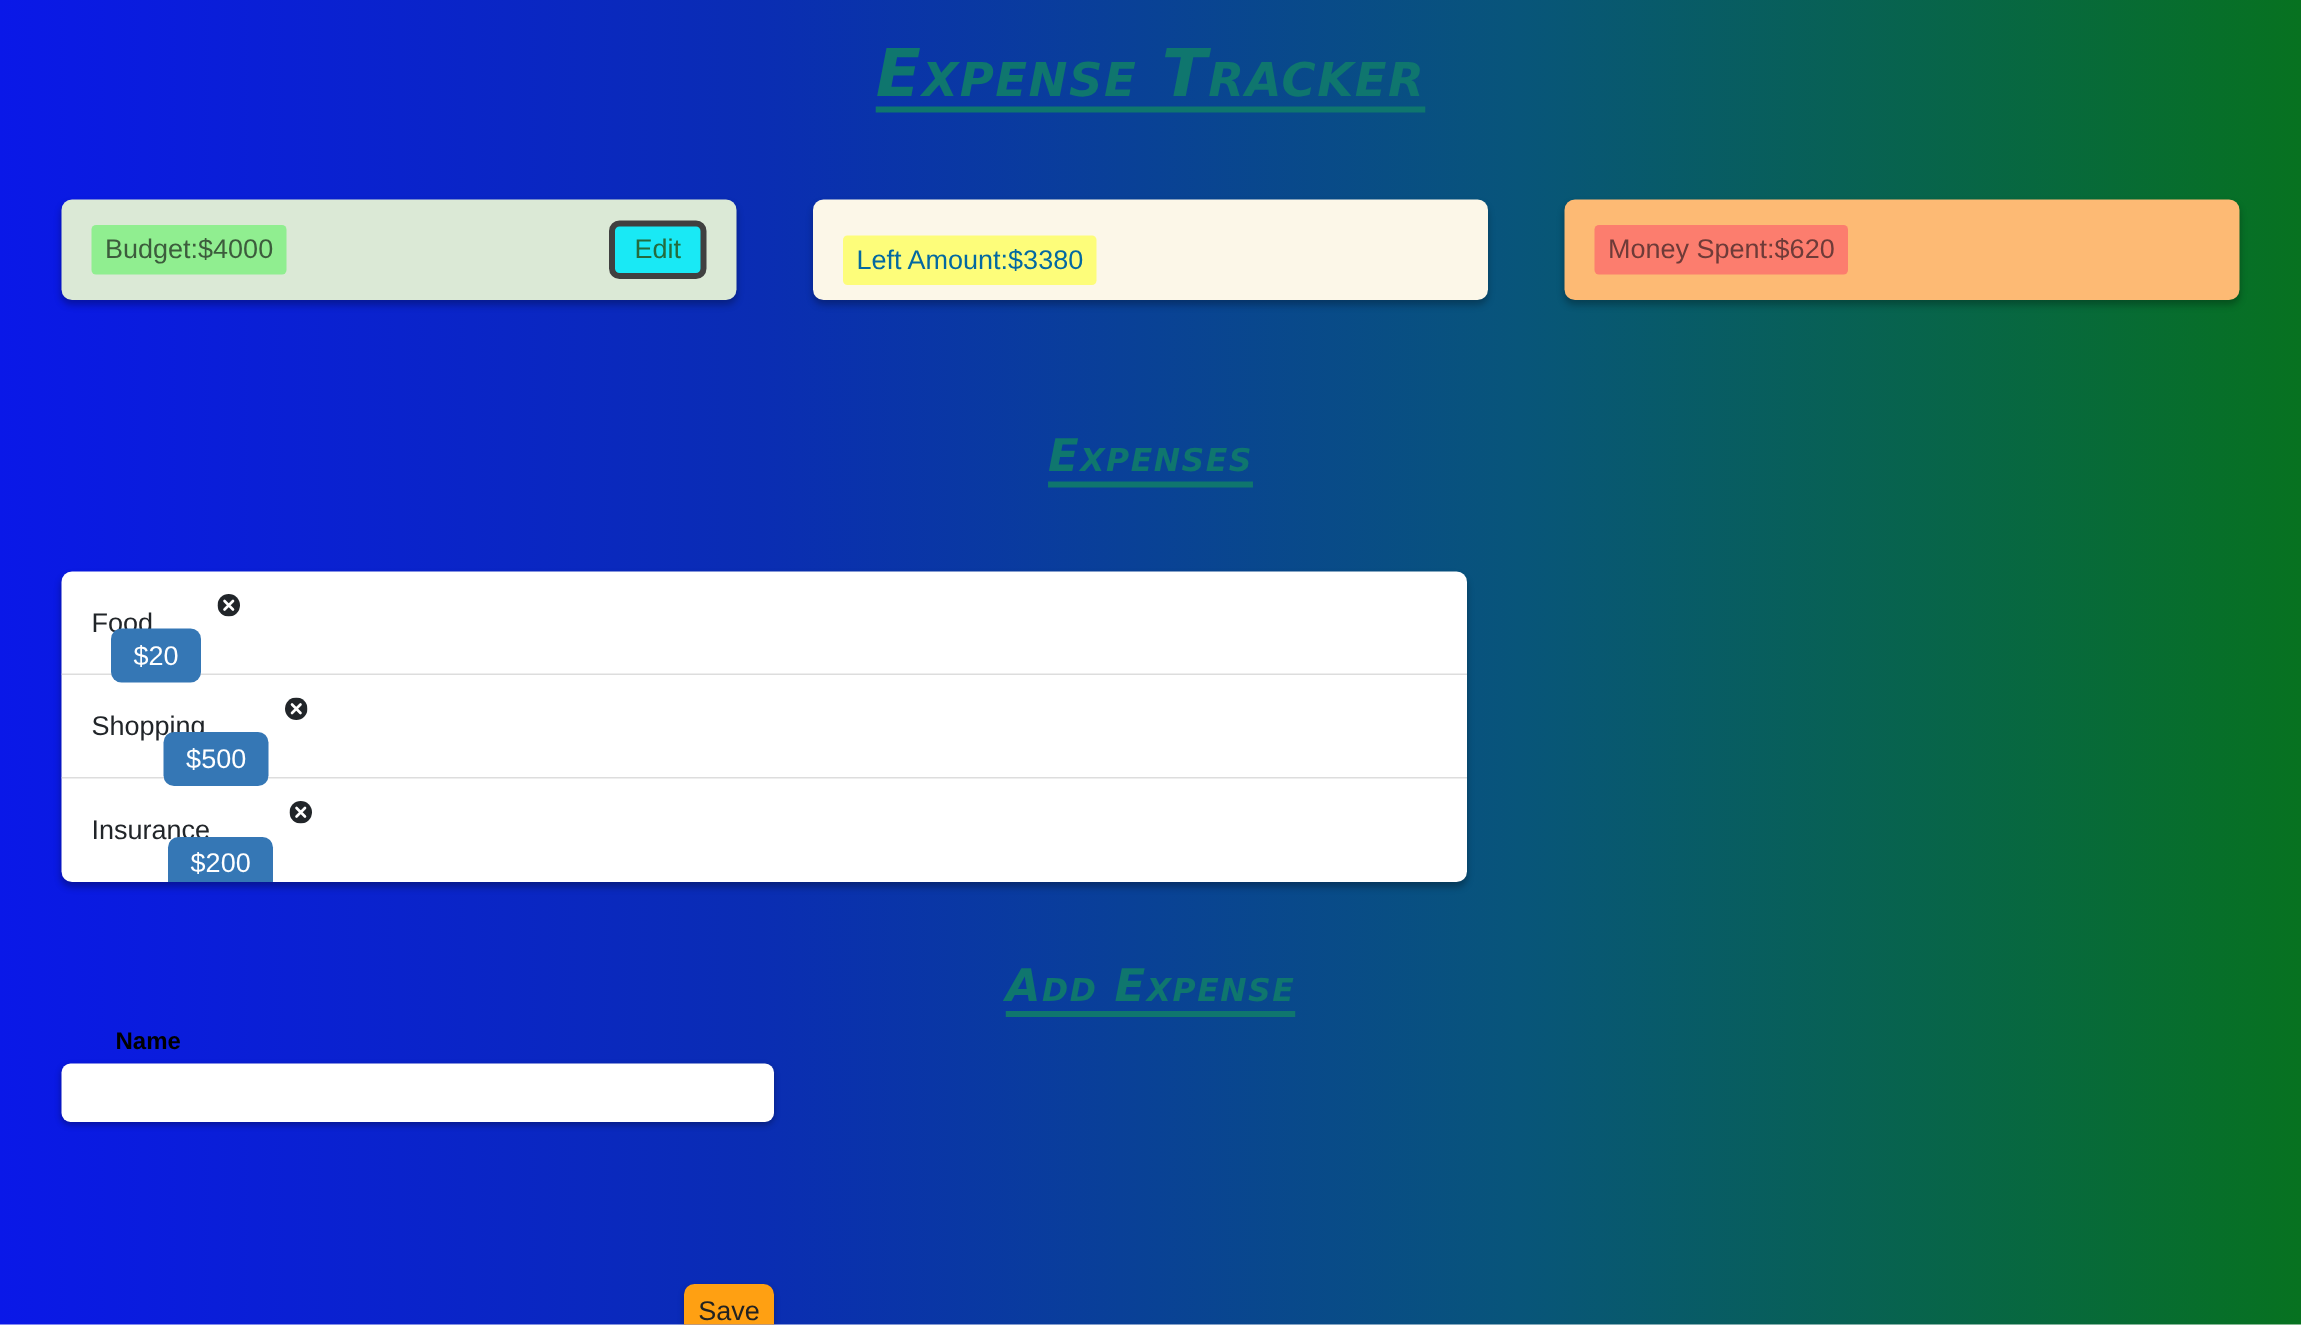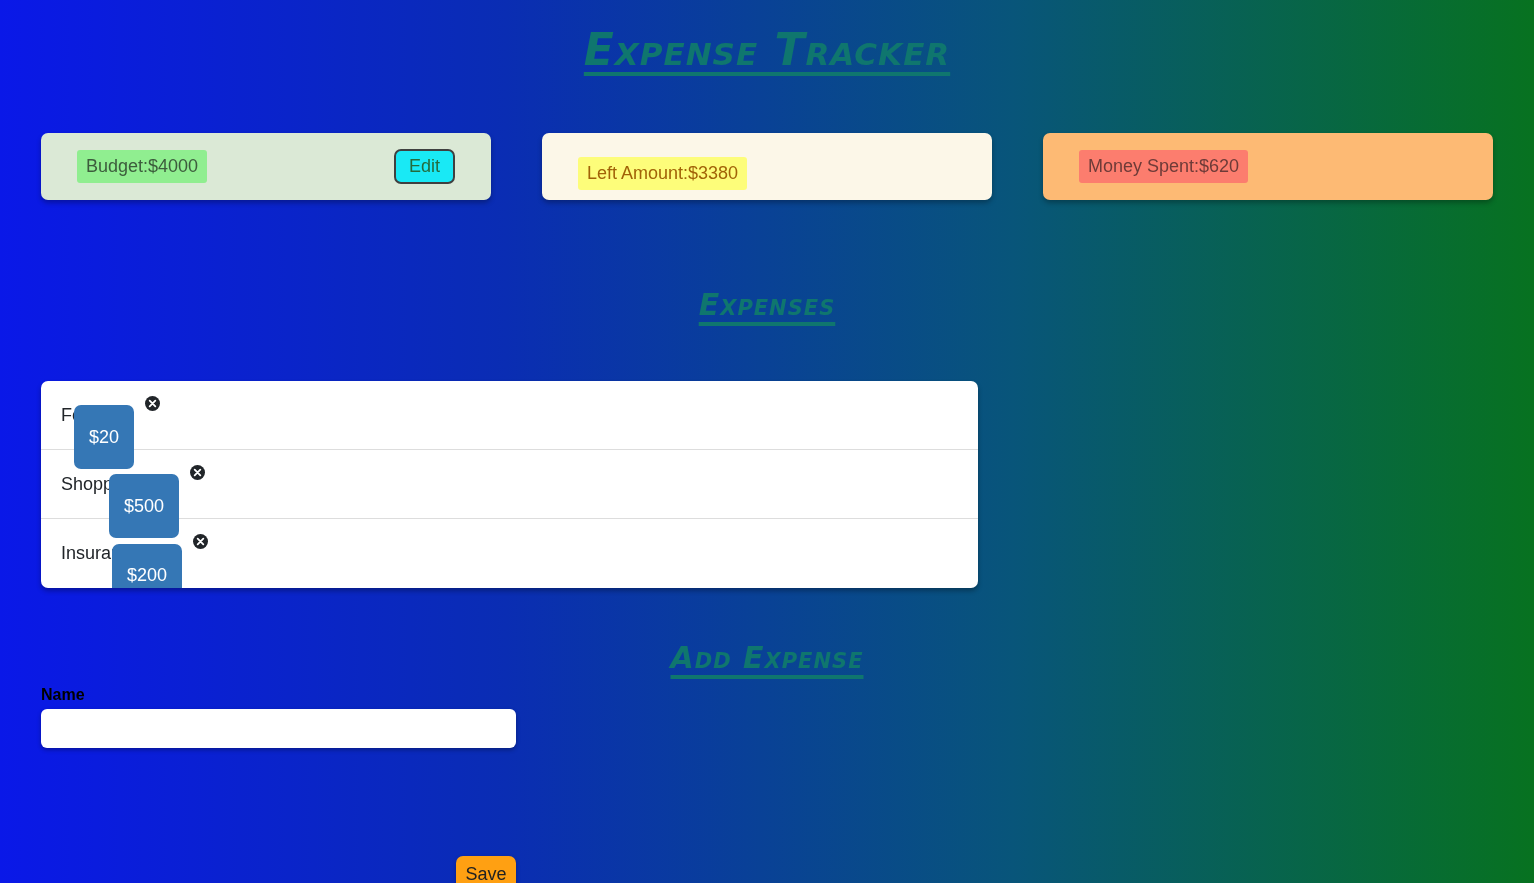--- a/index.html
+++ b/index.html
@@ -57,42 +57,42 @@
     display: flex;
     justify-content: space-between;
   }
   .summary-card {
     width: 450px;
     height: 67px;
     border-radius: 7px;
     display: flex;
     align-items: center;
     justify-content: space-between;
-    padding: 0 36px;
+    padding: 0 20px;
     box-shadow: 0 3px 5px rgba(0,0,0,0.28);
   }
   .card-budget    { background: #dbe9d6; }
   .card-left      { background: #fcf7e8; }
   .card-spent     { background: #fdba74; }
 
   .badge {
     font-size: 18px;
     padding: 4px 9px;
     border-radius: 3px;
     line-height: 1.35;
     white-space: nowrap;
   }
   .badge-green { background: #90ee90; color: #3c5c3c; }
-  .badge-yellow{ background: #fdfd7a; color: #a16207; margin-top: 14px; }
+  .badge-yellow{ background: #fdfd7a; color: #0369a1; margin-top: 14px; }
   .badge-red   { background: #fc7d6e; color: #6e3b38; }
 
   .edit-button {
     background: #19e9f5;
     color: #246b3d;
-    border: 2px solid #404040;
+    border: 4px solid #404040;
     border-radius: 7px;
     font-size: 18px;
     font-family: "Liberation Sans", sans-serif;
     padding: 4px 13px;
     cursor: pointer;
     line-height: 1.25;
   }
 
   
   #expense-list {
@@ -118,21 +118,21 @@
     font-size: 18px;
     color: #212529;
     white-space: nowrap;
   }
   .expense-cost {
     background: #3577b5;
     color: #ffffff;
     font-size: 18px;
     border-radius: 7px;
     min-width: 60px;
-    height: 64px;
+    height: 36px;
     display: flex;
     align-items: center;
     justify-content: center;
     padding: 0 15px;
     margin-left: -28px;
     position: relative;
     z-index: 2;
     margin-top: 44px;
   }
   .delete-icon {
@@ -155,20 +155,21 @@
     top: 686px;
     width: 475px;
   }
   .field-label {
     font-size: 16px;
     font-weight: bold;
     color: #000000;
     display: block;
     margin-bottom: 5px;
     font-family: "Liberation Sans", sans-serif;
+    margin-left: 36px;
   }
   .text-input {
     width: 475px;
     height: 39px;
     border: none;
     border-radius: 6px;
     background: #ffffff;
     box-shadow: 0 2px 4px rgba(0,0,0,0.3);
     font-size: 16px;
     padding: 0 11px;

